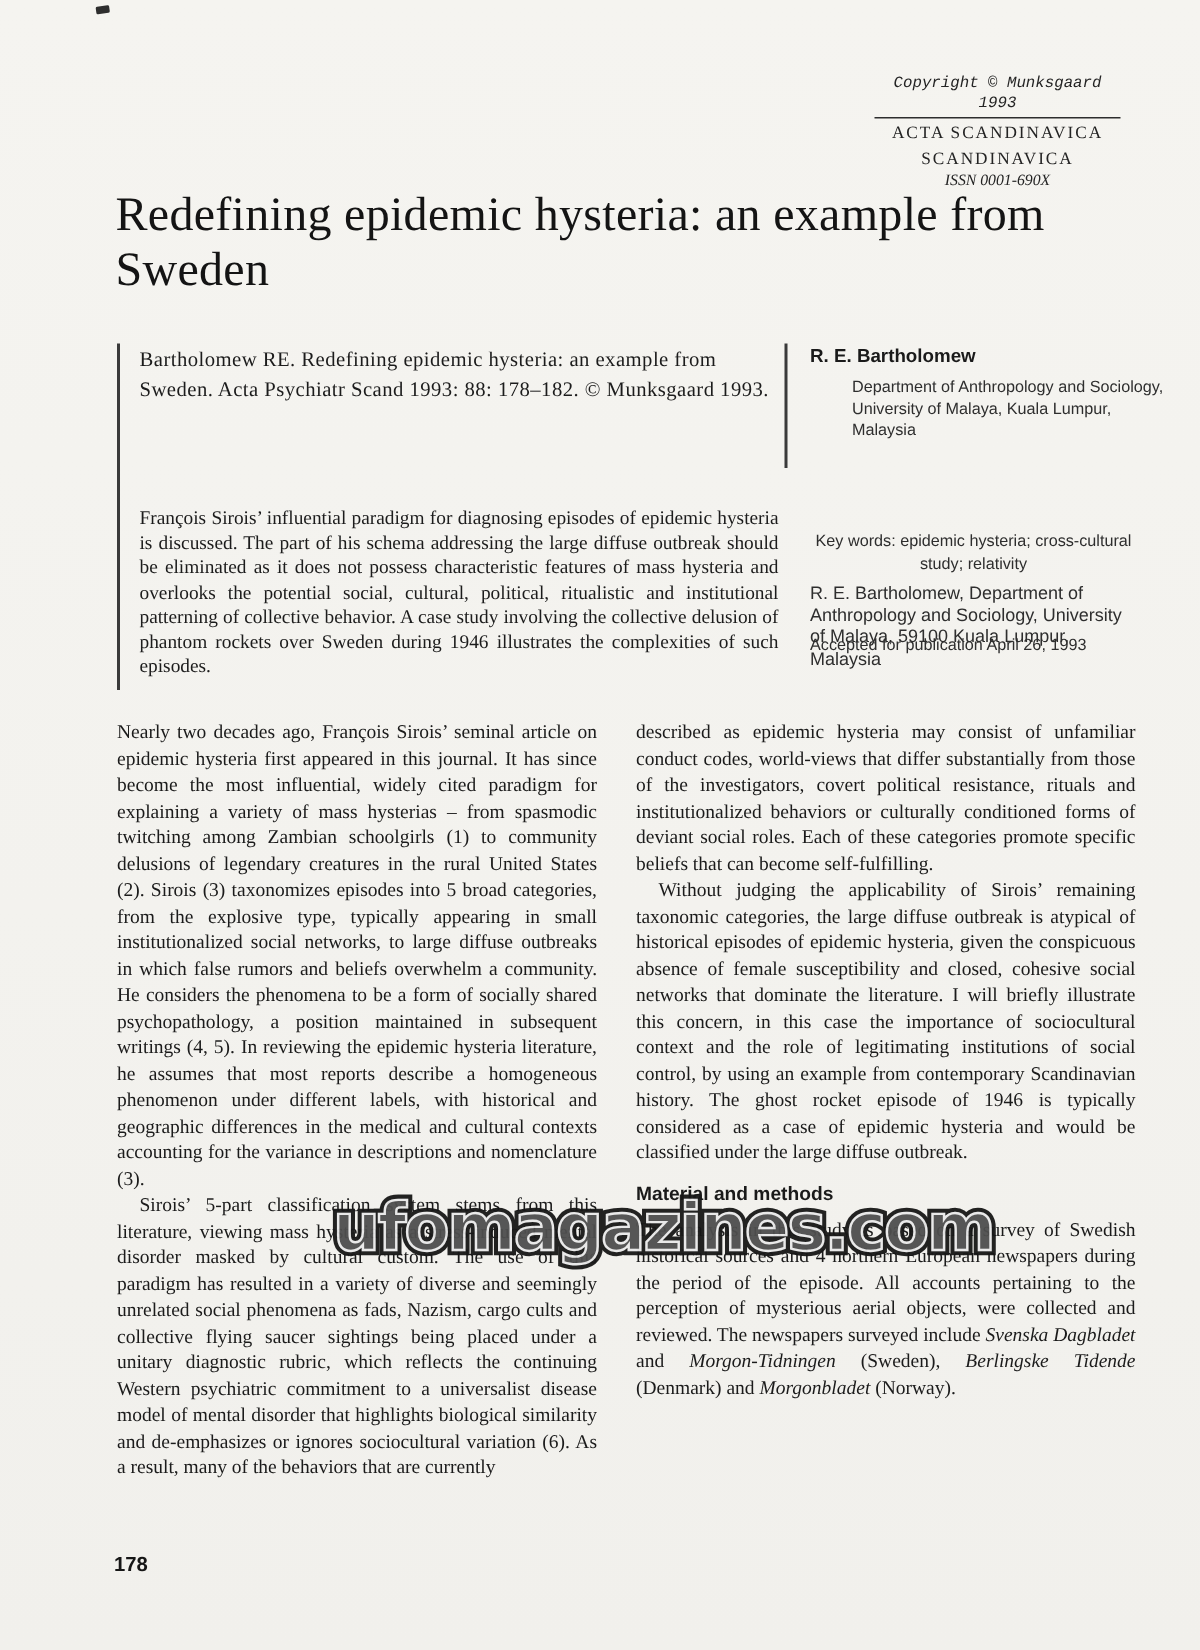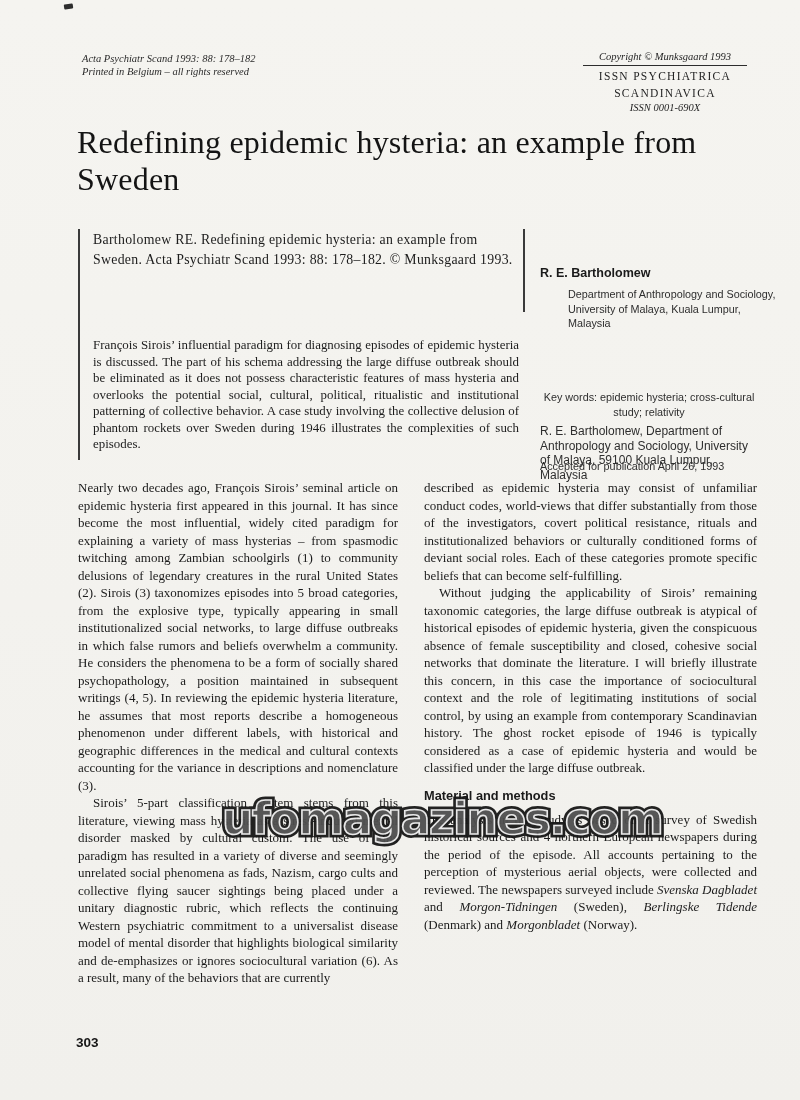--- a/index.html
+++ b/index.html
@@ -9,32 +9,32 @@
     background:#f4f3ef;
     background:linear-gradient(180deg,#f5f4f0 0%,#f3f2ee 55%,#f1f0ec 100%);
     overflow:hidden;
     color:#1c1c1c;
     font-family:"Liberation Serif","DejaVu Serif",serif;
   }
   .speck{position:absolute;left:64px;top:4px;width:9px;height:5px;background:#2e2e2e;border-radius:1px;transform:rotate(-8deg);}
   
   .hdr-left{position:absolute;left:82px;top:52px;font-style:italic;font-size:10.5px;line-height:13px;color:#2b2b2b;}
   .hdr-right{position:absolute;left:583px;top:50px;width:164px;text-align:center;color:#242424;}
-  .hdr-copyright{font-style:italic;font-size:10.5px;line-height:13px;border-bottom:1.5px solid #2d2d2d;padding-bottom:2px;}
+  .hdr-copyright{font-style:italic;font-size:10.5px;line-height:13px;border-bottom:1.5px solid #2d2d2d;padding-bottom:2px;font-family:Liberation Mono, monospace;}
   .hdr-journal{font-size:11.5px;line-height:14px;letter-spacing:1.3px;margin-top:3px;}
   .hdr-issn{font-style:italic;font-size:10.5px;margin-top:2px;}
   
   .title{position:absolute;left:77px;top:124px;width:640px;font-size:32px;line-height:37px;color:#141414;letter-spacing:.2px;}
   
   .rule-v{position:absolute;width:1.5px;background:#3a3a3a;}
   .rule-abs{left:78px;top:229px;height:231px;}
   .rule-mid{left:523px;top:229px;height:83px;}
   .citation{position:absolute;left:93px;top:230px;width:426px;font-size:13.8px;line-height:19.5px;letter-spacing:.3px;}
   .abstract{position:absolute;left:93px;top:337px;width:426px;font-size:12.9px;line-height:16.5px;text-align:justify;}
-  .sans{font-family:"Liberation Sans","DejaVu Sans",sans-serif;color:#2e2e2e;margin-top:36px;}
+  .sans{font-family:"Liberation Sans","DejaVu Sans",sans-serif;color:#2e2e2e;}
   .author-name{position:absolute;left:540px;top:230px;font-weight:bold;font-size:12.5px;color:#1a1a1a;}
   .author-aff{position:absolute;left:568px;top:251px;width:218px;font-size:10.8px;line-height:14.5px;}
   .keywords{position:absolute;left:540px;top:354px;width:218px;font-size:10.8px;line-height:14.5px;text-align:center;}
   .correspond{position:absolute;left:540px;top:388px;width:218px;font-size:12px;line-height:14.5px;}
   .accepted{position:absolute;left:540px;top:423px;width:218px;font-size:10.8px;line-height:14.5px;}
   
   .col{position:absolute;top:479px;}
   .col-left{left:78px;width:320px;}
   .col-right{left:424px;width:333px;}
   .col p{margin:0;font-size:13px;line-height:17.5px;text-align:justify;color:#1b1b1b;}
@@ -56,27 +56,23 @@
   .wm-fill{position:absolute;left:0;right:0;top:0;color:#4e4e4e;
     -webkit-text-stroke:1.6px #e9e9e9;}
 </style>
 </head>
 <body>
 
 <div class="page">
 
   <div class="speck"></div>
 
-  <div class="hdr-left">
-    <div>Acta Psychiatr Scand 1993: 88: 178–182</div>
-    <div>Printed in Belgium – all rights reserved</div>
-  </div>
   <div class="hdr-right">
     <div class="hdr-copyright">Copyright © Munksgaard 1993</div>
-    <div class="hdr-journal">ISSN PSYCHIATRICA</div>
+    <div class="hdr-journal">ACTA SCANDINAVICA</div>
     <div class="hdr-journal">SCANDINAVICA</div>
     <div class="hdr-issn">ISSN 0001-690X</div>
   </div>
 
   <h1 class="title" style="font-weight:normal;margin:0;">Redefining epidemic hysteria: an example from Sweden</h1>
 
   <div class="rule-v rule-abs"></div>
   <div class="rule-v rule-mid"></div>
 
   <div class="citation">Bartholomew RE. Redefining epidemic hysteria: an example from Sweden. Acta Psychiatr Scand 1993: 88: 178–182. © Munksgaard 1993.</div>
@@ -98,15 +94,15 @@
     <p class="indent">Without judging the applicability of Sirois’ remaining taxonomic categories, the large diffuse outbreak is atypical of historical episodes of epidemic hysteria, given the conspicuous absence of female susceptibility and closed, cohesive social networks that dominate the literature. I will briefly illustrate this concern, in this case the importance of sociocultural context and the role of legitimating institutions of social control, by using an example from contemporary Scandinavian history. The ghost rocket episode of 1946 is typically considered as a case of epidemic hysteria and would be classified under the large diffuse outbreak.</p>
     <h2 class="sec-heading">Material and methods</h2>
     <p><span>The analysis in this study is based on a survey of Swedish historical sources and 4 northern European newspapers during the period of the episode. All accounts pertaining to the perception of mysterious aerial objects, were collected and reviewed. The newspapers surveyed include </span><span class="ital">Svenska Dagbladet</span><span> and </span><span class="ital">Morgon-Tidningen</span><span> (Sweden), </span><span class="ital">Berlingske Tidende</span><span> (Denmark) and </span><span class="ital">Morgonbladet</span><span> (Norway).</span></p>
   </div>
 
   <div class="watermark">
     <span class="wm-stroke">ufomagazines.com</span>
     <span class="wm-fill">ufomagazines.com</span>
   </div>
 
-  <div class="page-number">303</div>
+  <div class="page-number">178</div>
 
 </div>
 
 </body></html>

